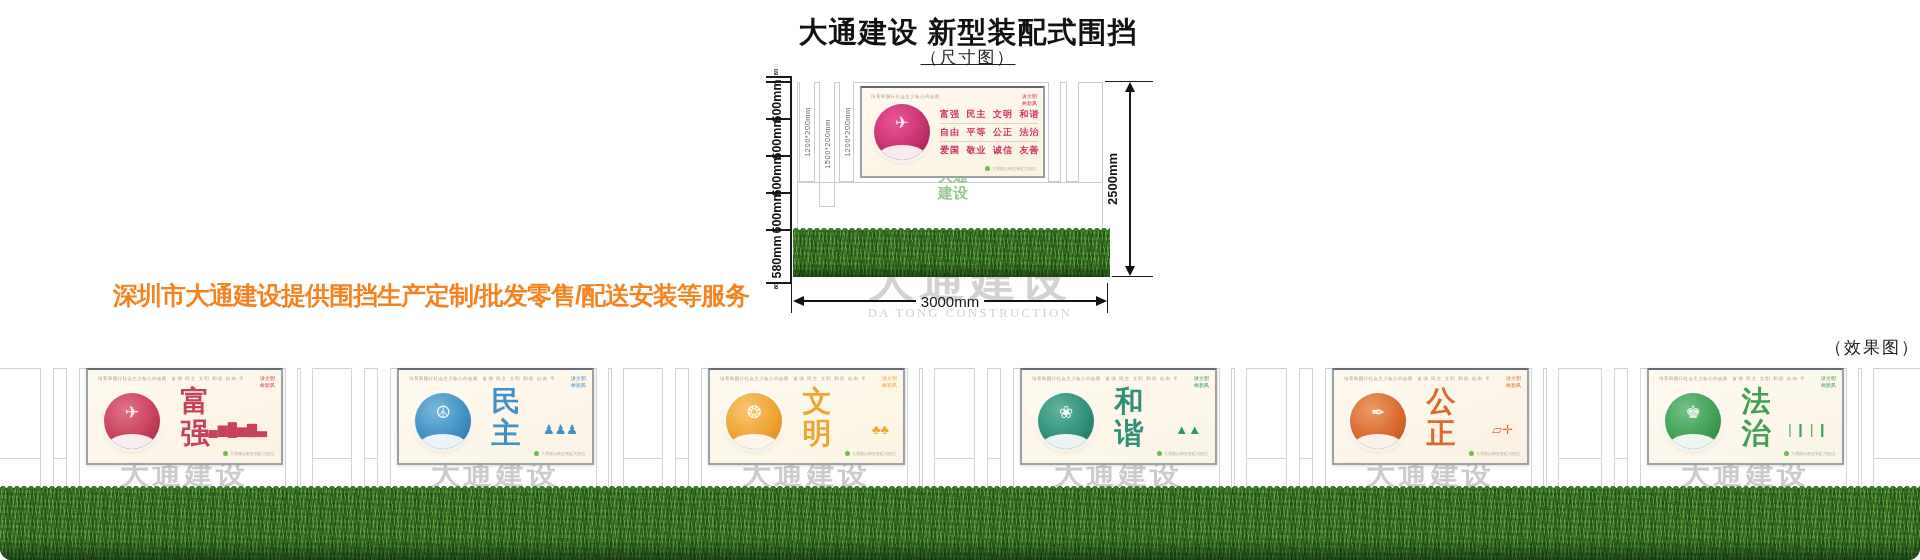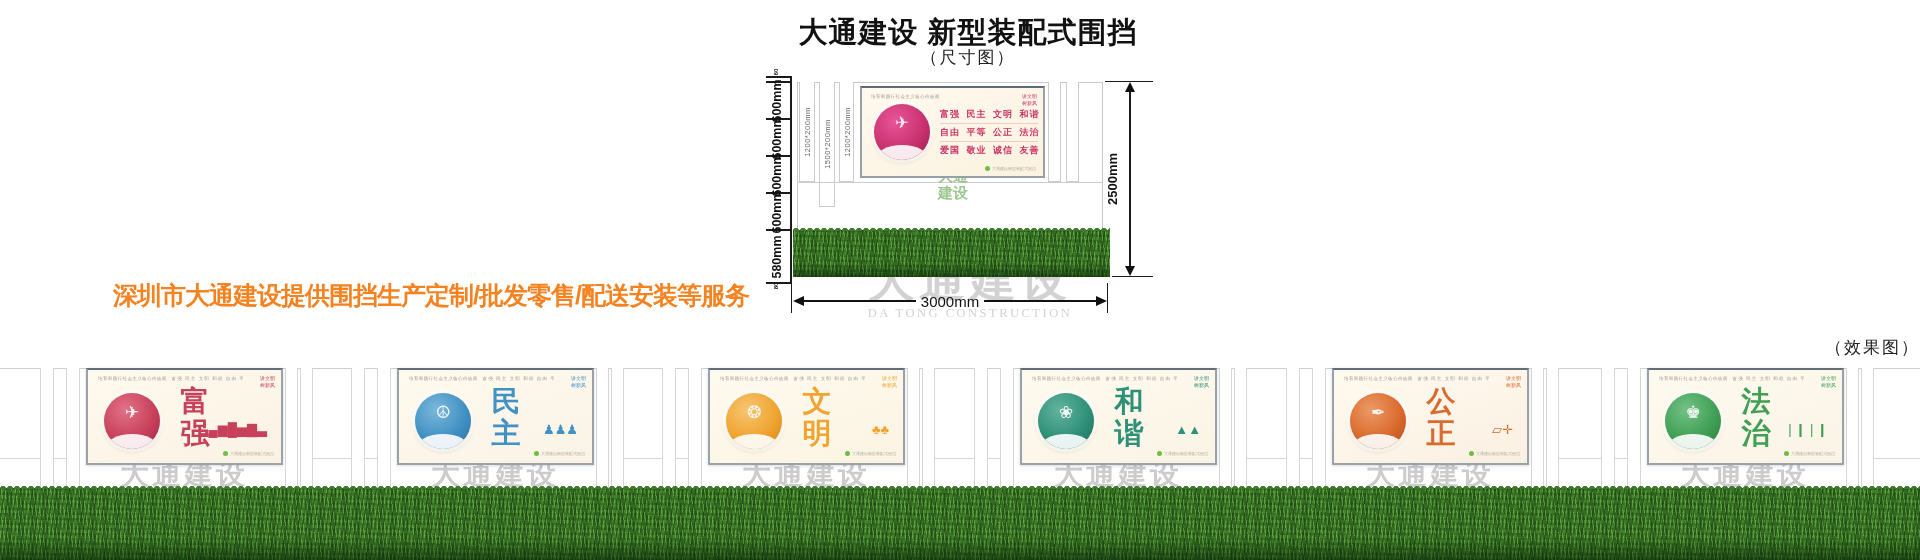--- a/index.html
+++ b/index.html
@@ -1,23 +1,23 @@
 <!DOCTYPE html>
 <html><head>
 <meta charset="utf-8">
 <style>
   html,body{margin:0;padding:0;background:#fff;}
   .canvas{position:relative;width:1920px;height:560px;background:#fff;overflow:hidden;
-          font-family:"Liberation Sans","DejaVu Sans",sans-serif;}
+          font-family:"Liberation Sans","DejaVu Sans",sans-serif;border-radius:12px;}
 
   
   .title{position:absolute;left:16px;right:0;top:13px;text-align:center;
          font-size:29px;font-weight:700;color:#111;letter-spacing:1px;}
   .caption{position:absolute;left:16px;right:0;text-align:center;font-size:17px;color:#222;letter-spacing:2px;}
-  .cap-dim{top:46px;}
+  .cap-dim{top:46px;text-decoration:underline;}
   .cap-eff{top:336px;text-align:right;}
 
   
   .tagline{position:absolute;top:279px;font-size:25px;font-weight:700;letter-spacing:-1px;color:#F5821F;white-space:nowrap;}
   .tag-left{left:113px;}
   .tag-right{left:1178px;}
 
   
   .wm{pointer-events:none;}
   .wm-cn{font-weight:700;color:#d2d2d2;line-height:1;}

